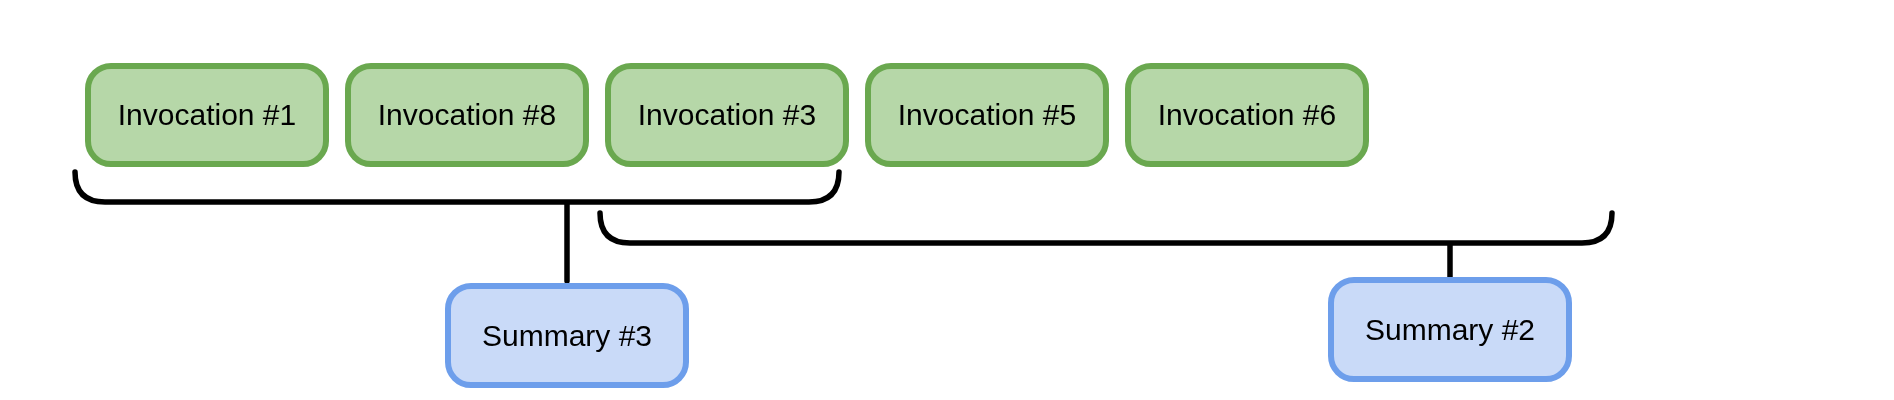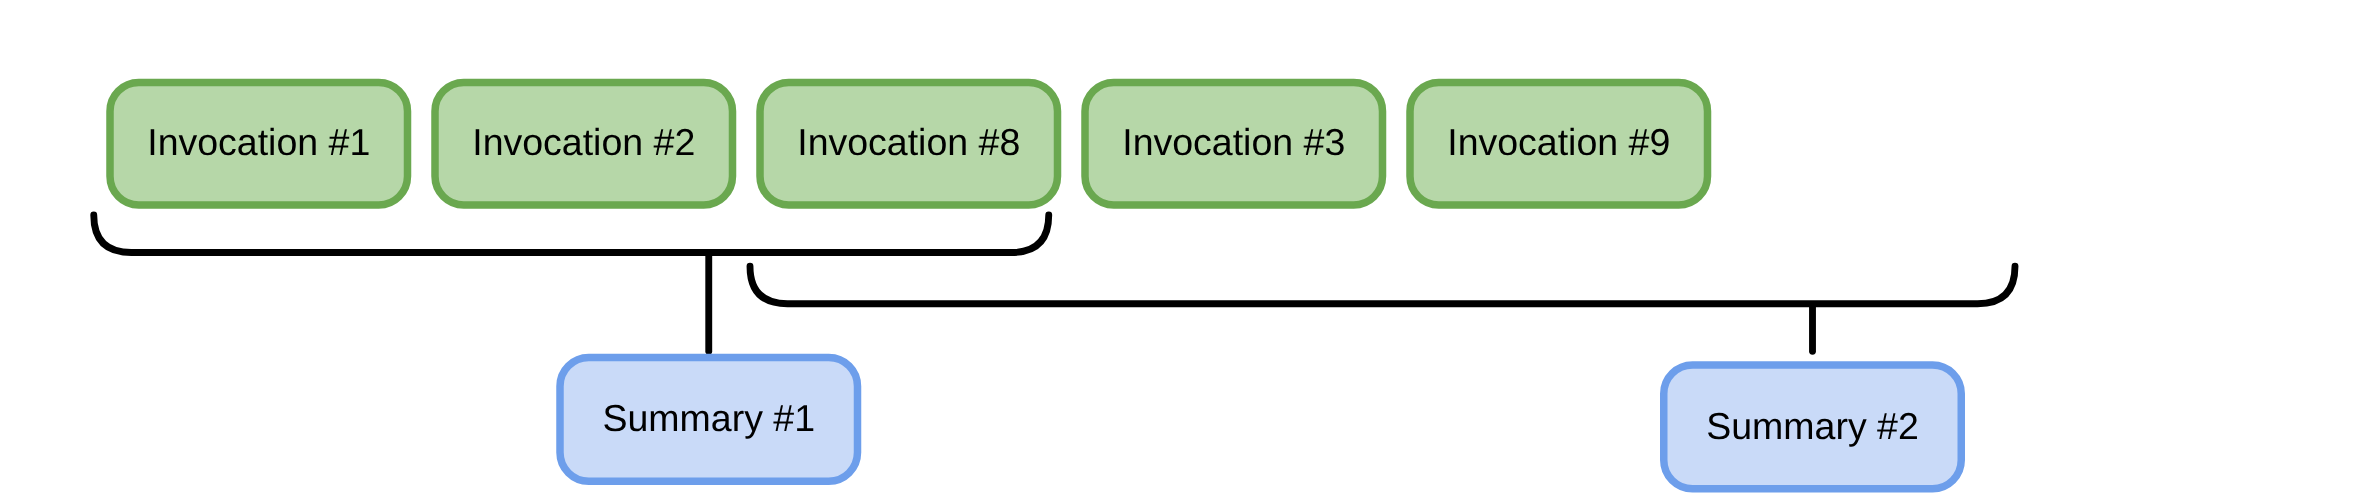--- a/index.html
+++ b/index.html
@@ -65,54 +65,54 @@
     border: 6px solid var(--invocation-border);
   }
   .sum-box {
     position: absolute;
     width: 244px;
     height: 105px;
     background: var(--summary-fill);
     border: 6px solid var(--summary-border);
   }
   .sum-box.s1 { left: 445px; top: 283px; }
-  .sum-box.s2 { left: 1328px; top: 289px; justify-content: center; }
+  .sum-box.s2 { left: 1328px; top: 277px; justify-content: center; }
 </style>
 </head>
 <body>
 
 <div class="canvas">
 
   <svg class="connector-layer" viewBox="0 0 1894 400">
     <path d="M 75 172 Q 75 202 105 202 L 809 202 Q 839 202 839 172"></path>
     <path d="M 567 204 L 567 281"></path>
     <path d="M 600 213 Q 600 243 630 243 L 1582 243 Q 1612 243 1612 213"></path>
     <path d="M 1450 245 L 1450 281"></path>
   </svg>
 
   <div class="inv-row">
 
   <div class="box inv-box">
       <span>Invocation #1</span>
     </div>
       <div class="box inv-box">
-      <span>Invocation #2</span>
-    </div>
-      <div class="box inv-box">
       <span>Invocation #8</span>
     </div>
       <div class="box inv-box">
       <span>Invocation #3</span>
     </div>
       <div class="box inv-box">
-      <span>Invocation #9</span>
+      <span>Invocation #5</span>
+    </div>
+      <div class="box inv-box">
+      <span>Invocation #6</span>
     </div>
     </div>
 
   <div class="box sum-box s1">
-    <span>Summary #1</span>
+    <span>Summary #3</span>
   </div>
 
   <div class="box sum-box s2">
     <span>Summary #2</span>
   </div>
 
 </div>
 
 </body></html>

